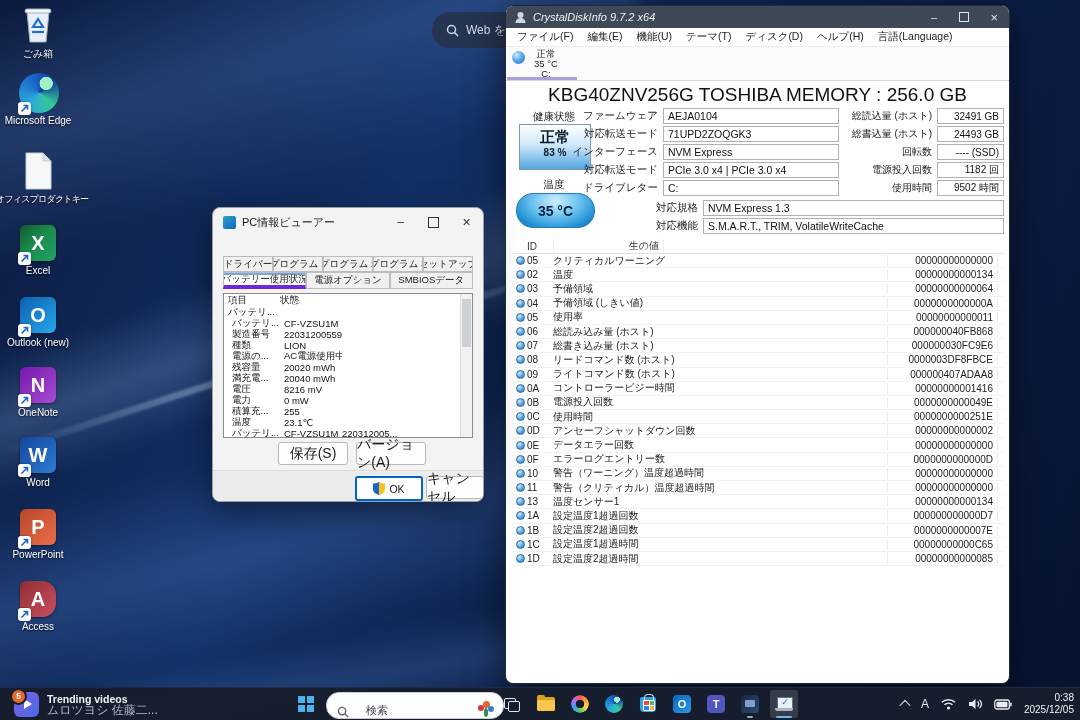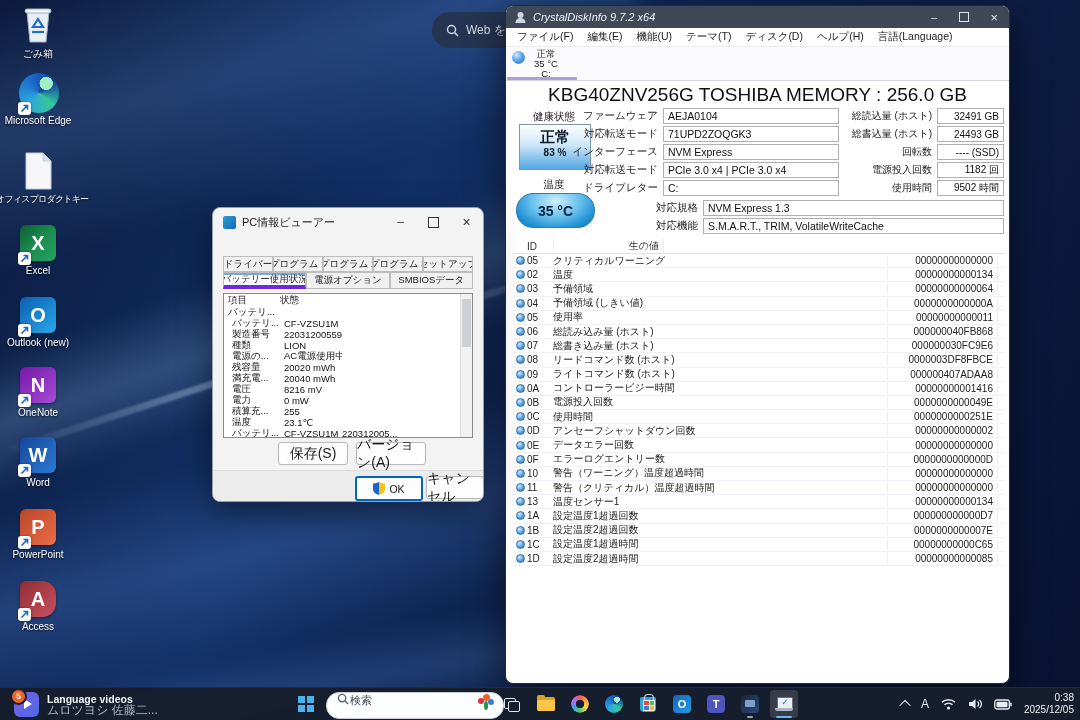--- a/index.html
+++ b/index.html
@@ -136,21 +136,21 @@
   .wtxt .t1{font-size:10.5px;color:#f2f4f8;font-weight:bold;line-height:12px;}
   .wtxt .t2{font-size:12px;color:#aeb6c4;line-height:11px;}
   .slot{position:absolute;top:2px;width:28px;height:28px;border-radius:4px;display:flex;align-items:center;justify-content:center;}
   .slot.active{background:rgba(255,255,255,.14);}
   .runline{position:absolute;bottom:0;left:50%;transform:translateX(-50%);height:2.5px;border-radius:2px;}
   .rl-short{width:6px;background:#9aa3b2;}
   .rl-long{width:16px;background:#66b6f0;}
   .winlogo{display:grid;grid-template-columns:7px 7px;grid-template-rows:7px 7px;gap:1.5px;}
   .winlogo i{background:#4cb1ef;}
   .searchpill{position:absolute;left:326px;top:3.5px;width:166px;height:25px;background:#fdfefe;border:1px solid #c9ced6;
-              border-radius:13px;display:flex;align-items:flex-start;gap:1px;padding-left:10px;font-size:11px;color:#3c424d;}
+              border-radius:13px;display:flex;align-items:flex-end;gap:17px;padding-left:10px;font-size:11px;color:#3c424d;}
   .doodle{margin-left:auto;margin-right:9px;position:relative;width:16px;height:18px;}
   .doodle i{position:absolute;border-radius:50%;}
   .d1{left:5px;top:1px;width:7px;height:7px;background:#e8632c;}
   .d2{left:0;top:5px;width:6px;height:6px;background:#d8343c;}
   .d3{left:10px;top:6px;width:6px;height:6px;background:#3a7de0;}
   .d4{left:6px;top:8px;width:4px;height:9px;border-radius:2px;background:#2e8b4f;}
   .tv{position:relative;width:16px;height:13px;}
   .tv i{position:absolute;border:1.5px solid #dfe5ee;border-radius:2px;width:10px;height:9px;}
   .tv .b{left:4px;top:3px;background:#171e2c;}
   .folder{position:relative;width:18px;height:14px;}
@@ -710,21 +710,21 @@
 </div>
 
 <div class="taskbar">
 
   <div class="widgets">
     <div class="wicon">
       <span class="play"></span>
       <span class="wbadge">5</span>
     </div>
     <div class="wtxt">
-      <div class="t1">Language videos</div>
+      <div class="t1">Trending videos</div>
       <div class="t2">ムロツヨシ 佐藤二...</div>
     </div>
   </div>
 
   <div class="slot" style="left:292px">
     <span class="winlogo">
         <i></i>
         <i></i>
         <i></i>
         <i></i>

